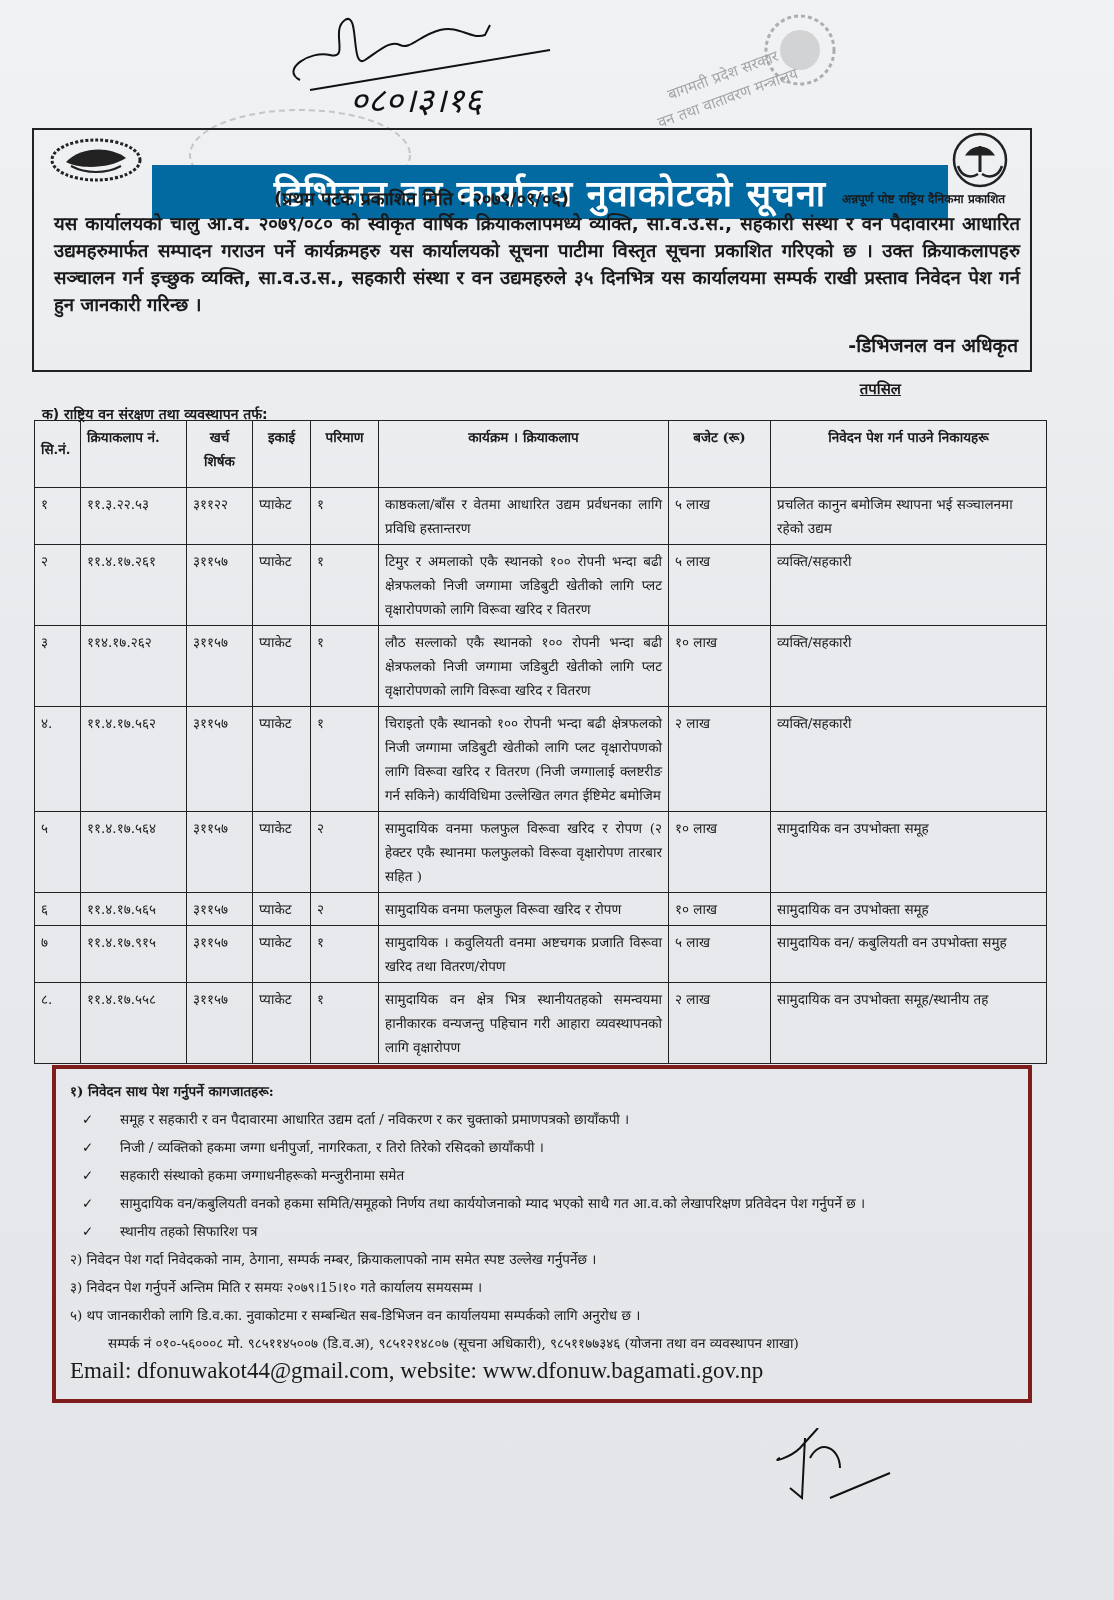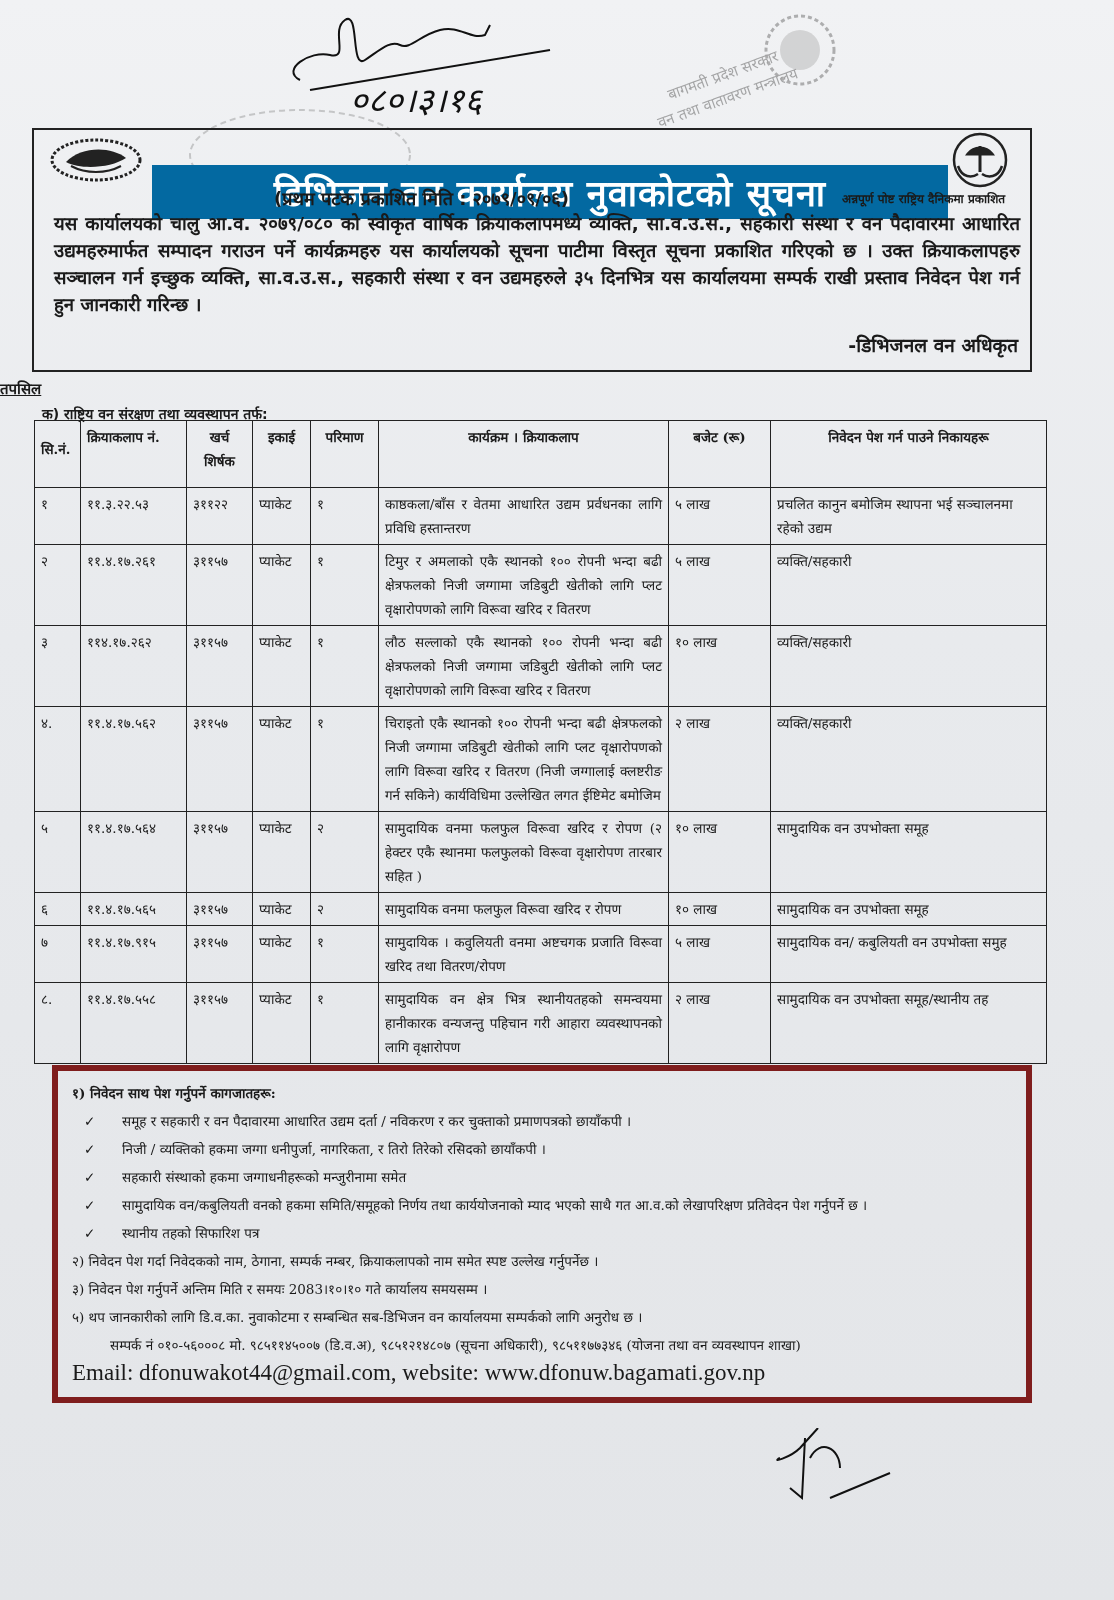--- a/index.html
+++ b/index.html
@@ -29,41 +29,41 @@
     position:absolute; left:240px; top:56px; font-size:18px; font-weight:bold;
   }
   .pub-source { position:absolute; left:808px; top:60px; font-size:12px; font-weight:bold; white-space:nowrap;text-align:center; }
   .notice-body {
     position:absolute; left:20px; top:80px; width:966px;
     font-size:18.5px; font-weight:bold; line-height:27px; text-align:justify;
   }
   .signoff { position:absolute; right:12px; top:202px; font-size:19px; font-weight:bold; }
 
   .tapasil {
-    position:absolute; left:0; width:901px; top:378px; text-align:left;
+    position:absolute; left:0; width:901px; top:378px; text-align:right;
   }
   .tapasil span { font-size:15px; font-weight:bold; text-decoration:underline; }
   .section-head {
     position:absolute; left:42px; top:404px; font-size:14px; font-weight:bold; text-decoration:underline;
   }
 
   table.act {
     position:absolute; left:34px; top:420px; width:1012px;
     border-collapse:collapse; table-layout:fixed; font-family:"DejaVu Serif", serif;
     font-size:13.5px;
   }
   table.act th, table.act td {
     border:1.5px solid #222; vertical-align:top; padding:4px 6px; line-height:24px;
   }
   table.act th { font-weight:bold; text-align:center; height:46px; }
   table.act td.desc { text-align:justify; }
 
   .req-box {
     position:absolute; left:52px; top:1065px; width:980px; height:338px;
-    border:6px solid #7f1d1d; box-sizing:border-box; padding:8px 14px;
+    border:4px solid #7f1d1d; box-sizing:border-box; padding:8px 14px;
     font-family:"DejaVu Serif", serif; font-size:13.5px;
   }
   .req-box .line { line-height:28px; white-space:nowrap; }
   .req-box .check { display:inline-block; width:50px; padding-left:12px; box-sizing:border-box; }
   .req-box .contact { padding-left:38px; }
   .req-box .email { font-family:"Liberation Serif", serif; font-size:23px; }
 </style>
 </head>
 <body>
 
@@ -218,21 +218,21 @@
   <div class="line" style="font-weight:bold">१) निवेदन साथ पेश गर्नुपर्ने कागजातहरू:</div>
   <div id="docs">
       <div class="line"><span class="check">✓</span><span>समूह र सहकारी र वन पैदावारमा आधारित उद्यम दर्ता / नविकरण र कर चुक्ताको प्रमाणपत्रको छायाँकपी ।</span></div>
       <div class="line"><span class="check">✓</span><span>निजी / व्यक्तिको हकमा जग्गा धनीपुर्जा, नागरिकता, र तिरो तिरेको रसिदको छायाँकपी ।</span></div>
       <div class="line"><span class="check">✓</span><span>सहकारी संस्थाको हकमा जग्गाधनीहरूको मन्जुरीनामा समेत</span></div>
       <div class="line"><span class="check">✓</span><span>सामुदायिक वन/कबुलियती वनको हकमा समिति/समूहको निर्णय तथा कार्ययोजनाको म्याद भएको साथै गत आ.व.को लेखापरिक्षण प्रतिवेदन पेश गर्नुपर्ने छ ।</span></div>
       <div class="line"><span class="check">✓</span><span>स्थानीय तहको सिफारिश पत्र</span></div>
     </div>
   <div id="notes">
       <div class="line">२) निवेदन पेश गर्दा निवेदकको नाम, ठेगाना, सम्पर्क नम्बर, क्रियाकलापको नाम समेत स्पष्ट उल्लेख गर्नुपर्नेछ ।</div>
-      <div class="line">३) निवेदन पेश गर्नुपर्ने अन्तिम मिति र समयः 2083।१०।१० गते कार्यालय समयसम्म ।</div>
+      <div class="line">३) निवेदन पेश गर्नुपर्ने अन्तिम मिति र समयः २०७९।15।१० गते कार्यालय समयसम्म ।</div>
       <div class="line">५) थप जानकारीको लागि डि.व.का. नुवाकोटमा र सम्बन्धित सब-डिभिजन वन कार्यालयमा सम्पर्कको लागि अनुरोध छ ।</div>
     </div>
   <div class="line contact">सम्पर्क नं ०१०-५६०००८ मो. ९८५११४५००७ (डि.व.अ), ९८५१२१४८०७ (सूचना अधिकारी), ९८५११७७३४६ (योजना तथा वन व्यवस्थापन शाखा)</div>
   <div class="line email">Email: dfonuwakot44@gmail.com, website: www.dfonuw.bagamati.gov.np</div>
 </div>
 
 <svg class="hand sig-bottom" viewBox="0 0 150 80">
   <path d="M20 30 C10 35 30 30 40 20 L58 0 M45 10 L42 70 L30 60 M50 30 C60 10 80 20 80 40 M70 70 L130 45" fill="none" stroke="#111" stroke-width="2"></path>
 </svg>
 

